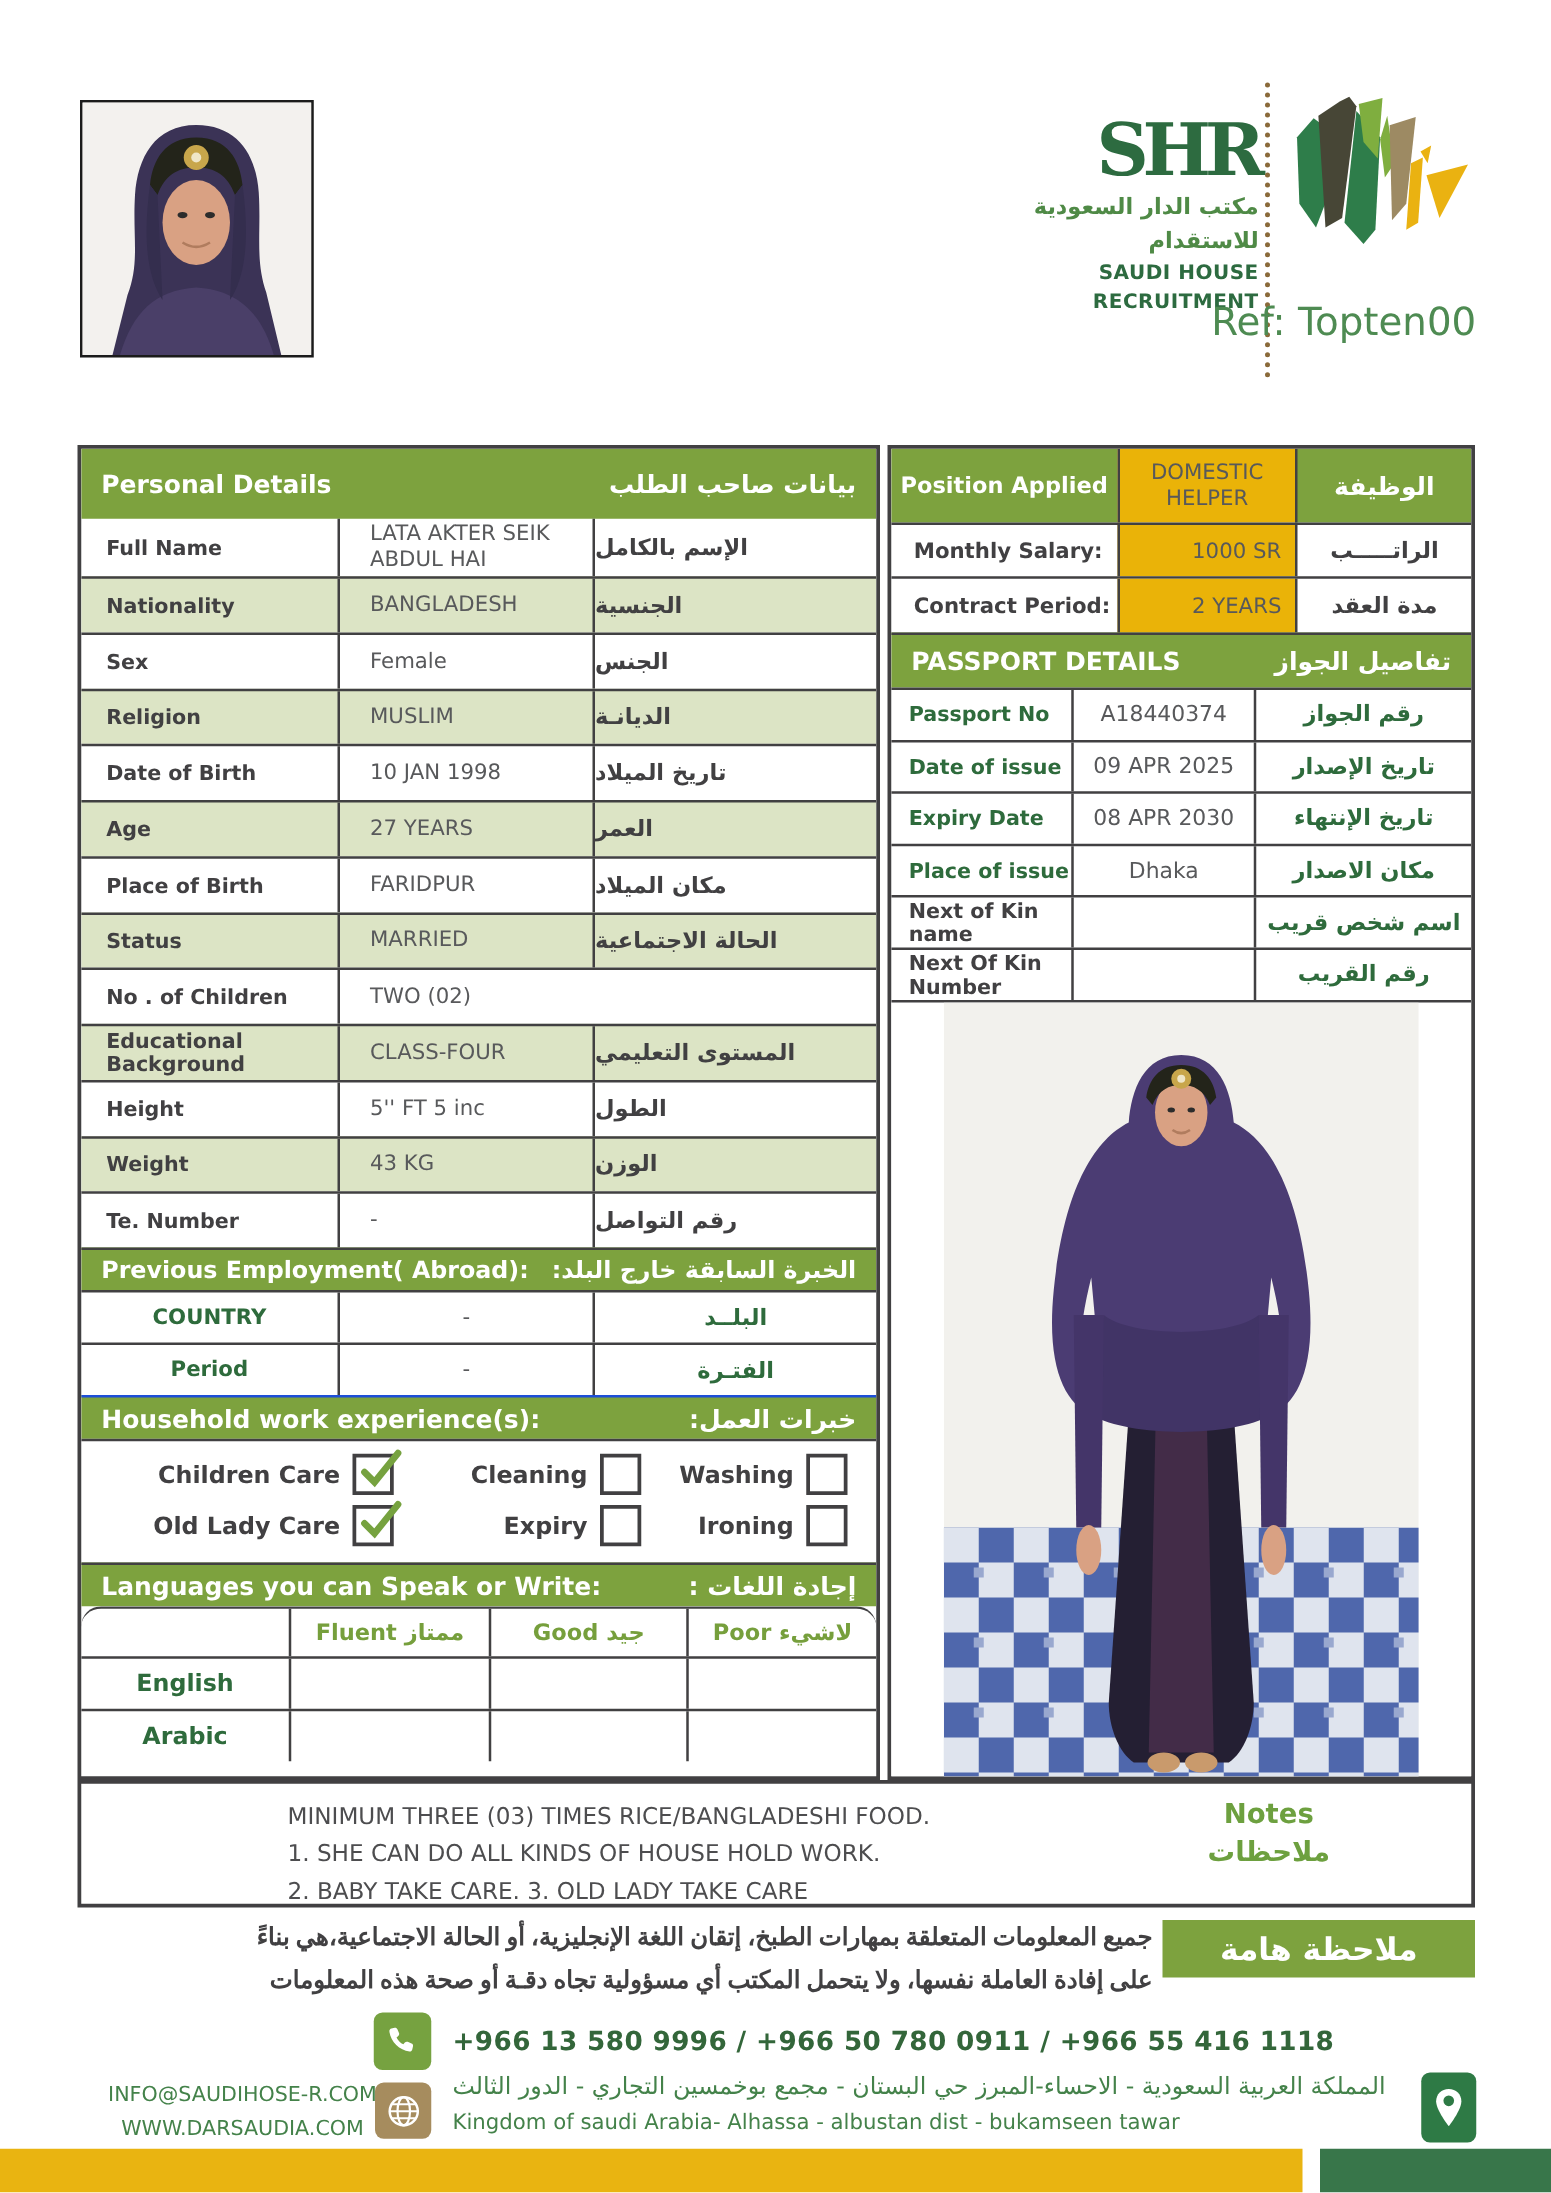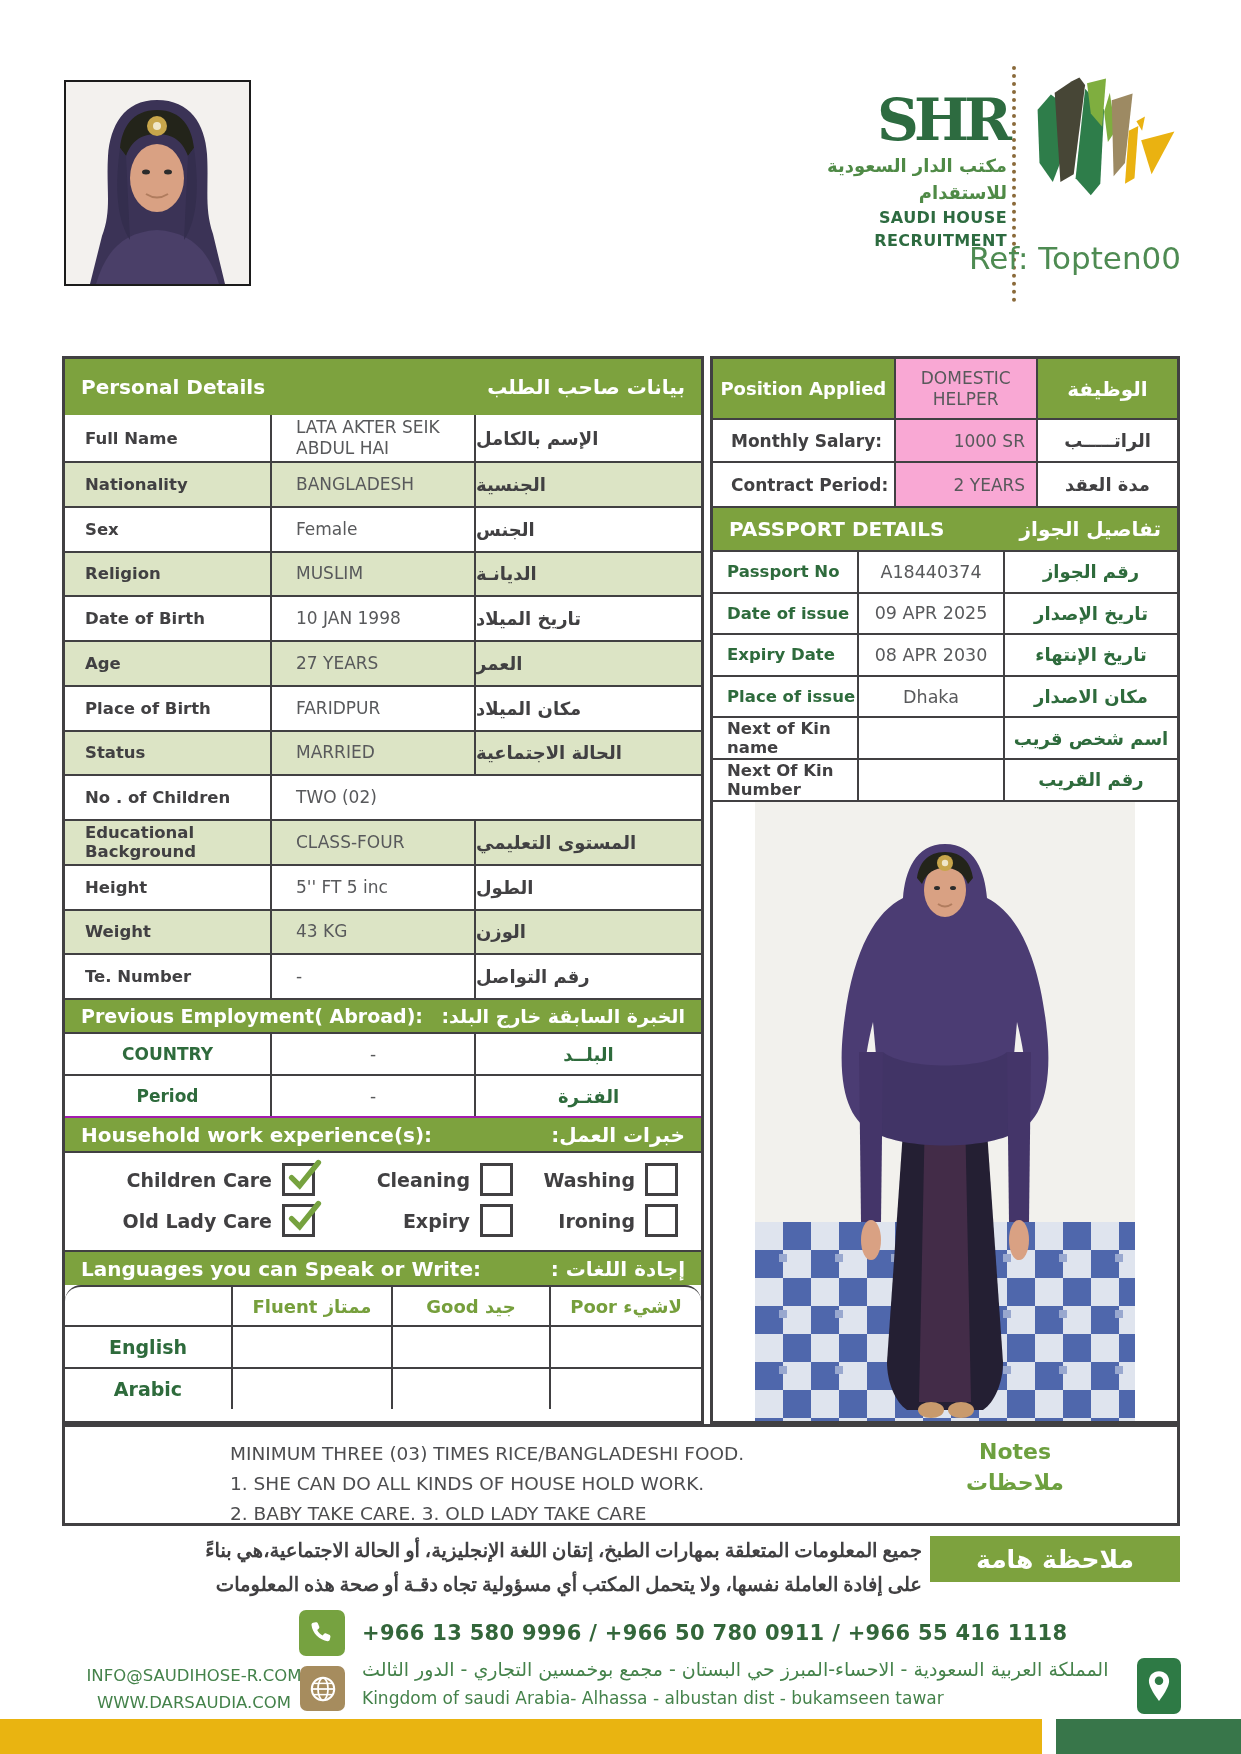--- a/index.html
+++ b/index.html
@@ -21,21 +21,21 @@
   .tbl { border:3px solid #414042; background:#fff; display:flex; flex-direction:column; overflow:hidden; }
   .ltbl { left:62px; top:356px; width:642px; height:1068px; }
   .rtbl { left:710px; top:356px; width:470px; height:1068px; }
   .band { background:#7da23e; color:#fff; font-weight:bold; display:flex; align-items:center; justify-content:space-between; padding:0 16px; flex:0 0 auto; }
   .band .en { font-size:20px; }
   .band .ar { font-size:20px; direction:rtl; }
   .row { display:flex; border-top:2px solid #414042; flex:0 0 auto; }
   .cell { display:flex; align-items:center; }
   .bl { border-left:2px solid #414042; }
   .light { background:#dce4c5; }
-  .vlight { background:#f9a8d4; }
+  .vlight { background:#eab308; }
 
   
   .p-row { height:44.75px; }
   .p-row.tall { height:46px; }
   .p-label { width:205px; padding-left:20px; font-weight:bold; font-size:16.5px; }
   .p-value { width:204px; padding-left:24px; font-size:17px; color:#58595b; line-height:21px; }
   .p-ar { flex:1; justify-content:flex-end; padding-right:22px; font-weight:bold; font-size:18px; direction:rtl; }
 
   
   .e-row { height:42px; }
@@ -226,21 +226,21 @@
       <div class="cell e-label">COUNTRY</div>
       <div class="cell e-value bl">-</div>
       <div class="cell e-ar bl">البلــد</div>
     </div>
     <div class="row e-row">
       <div class="cell e-label">Period</div>
       <div class="cell e-value bl">-</div>
       <div class="cell e-ar bl">الفتـرة</div>
     </div>
 
-    <div class="band band-hh" style="border-top:2px solid #a21caf">
+    <div class="band band-hh" style="border-top:2px solid #1d4ed8">
       <span class="en">Household work experience(s):</span>
       <span class="ar">خبرات العمل:</span>
     </div>
     <div class="cbzone">
       <div class="cbrow">
         <div class="cbcell c1">
           <span class="cblabel">Children Care</span>
           <span class="cbbox">
             <svg width="34" height="34" viewBox="0 0 38 38">
                 <path d="M4 22 L13 31 L34 5" stroke="#76a23f" stroke-width="6" fill="none" stroke-linecap="round"></path>

